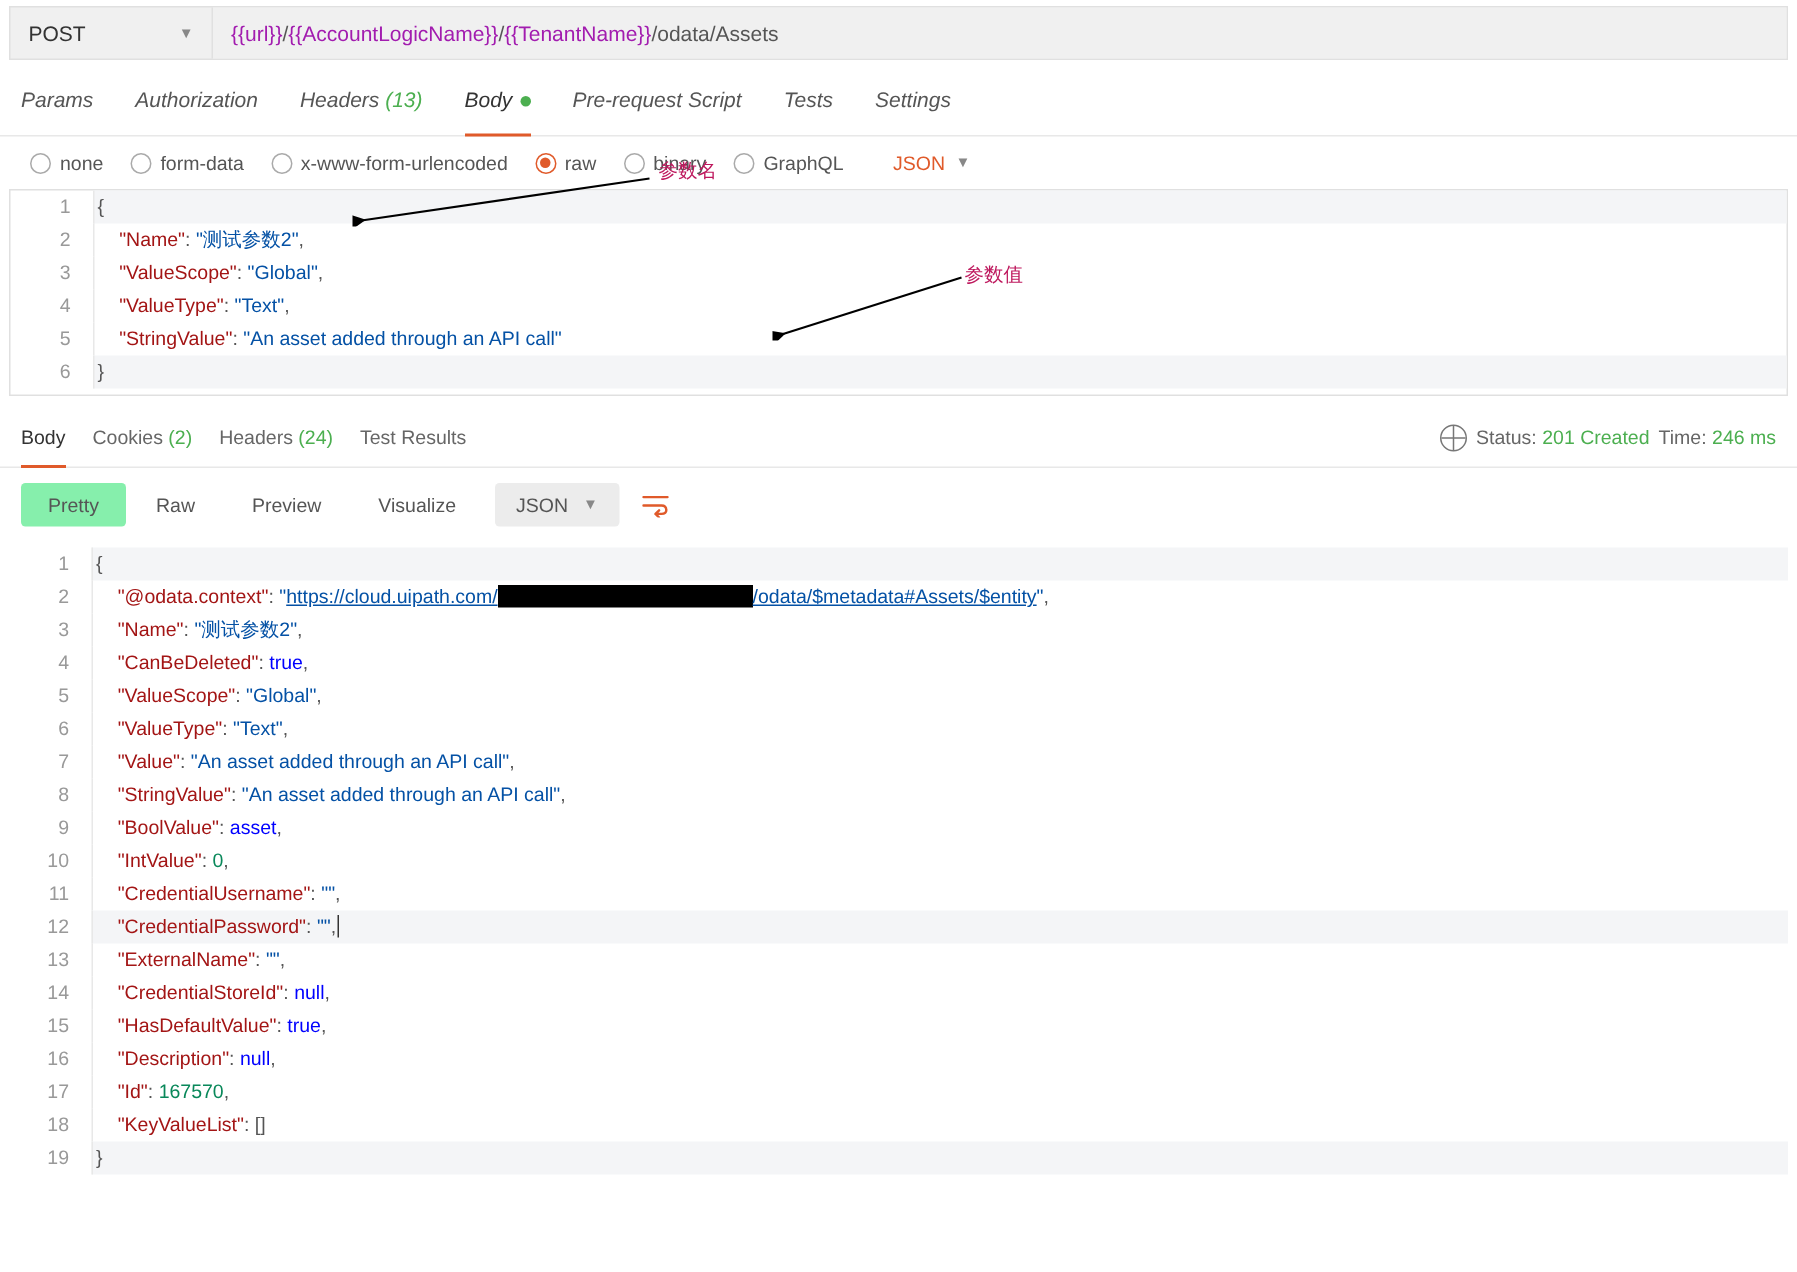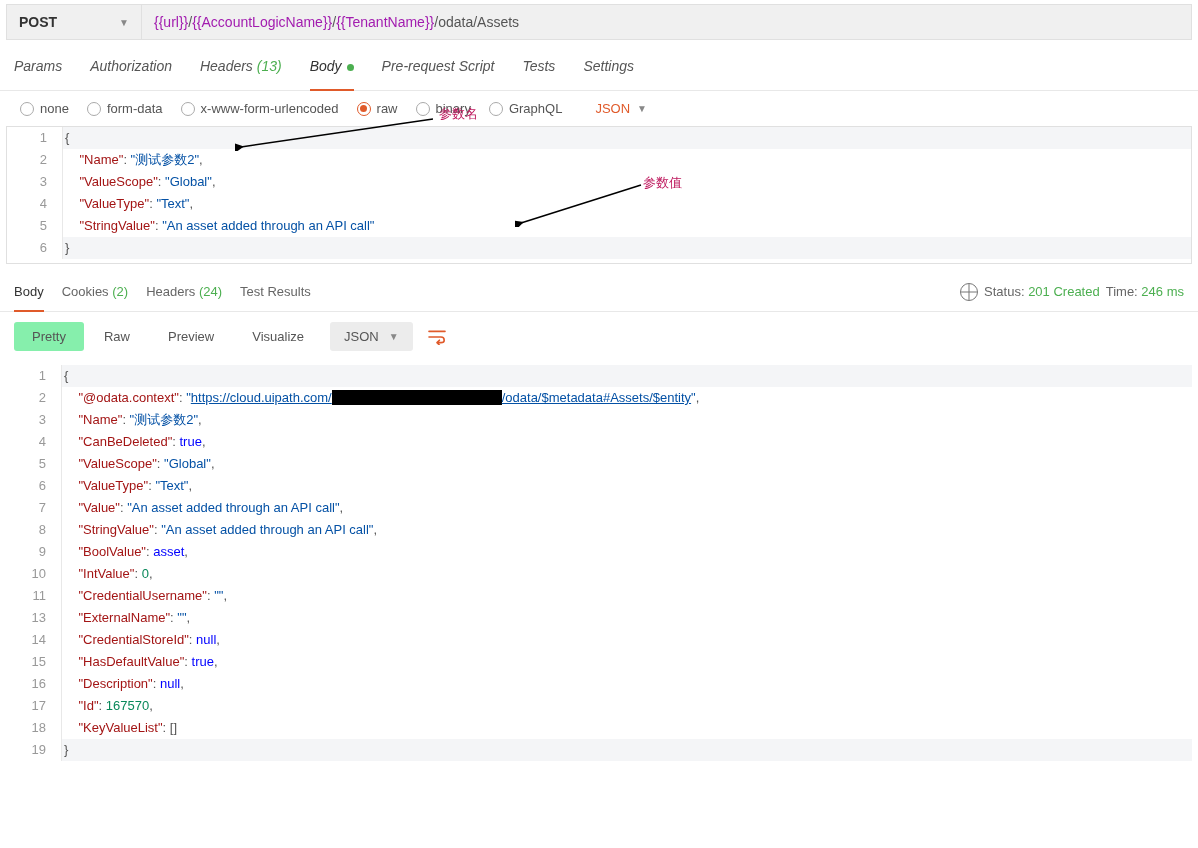--- a/index.html
+++ b/index.html
@@ -1,19 +1,19 @@
 <!DOCTYPE html>
 <html><head>
 <meta charset="utf-8">
 <style>
 * { box-sizing: border-box; margin: 0; padding: 0; font-family: -apple-system, BlinkMacSystemFont, "Segoe UI", sans-serif; }
 body { background: #fff; font-size: 13px; color: #333; width: 1198px; }
 
 .req-bar { display: flex; height: 36px; border: 1px solid #e0e0e0; background: #f0f0f0; margin: 4px 6px 10px 6px; }
-.method-sel { width: 135px; padding: 8px 12px; border-right: 1px solid #e0e0e0; display: flex; align-items: center; justify-content: space-between; font-size: 14px; font-weight: bold; }
+.method-sel { width: 135px; padding: 8px 12px; border-right: 1px solid #e0e0e0; display: flex; align-items: center; justify-content: space-between; font-size: 14px; }
 .chev { color: #888; font-size: 10px; }
 .url-box { flex: 1; padding: 8px 12px; font-size: 14px; background: #f0f0f0; display: flex; align-items: center; }
 .var { color: #a21caf; }
 .plain-url { color: #555; }
 
 .tabs { display: flex; gap: 28px; padding: 0 14px 8px 14px; border-bottom: 1px solid #e8e8e8; font-size: 14px; }
 .tab { padding: 8px 0; color: #555; position: relative; cursor: pointer; font-style: italic; }
 .tab.active { color: #333; font-weight: 500; }
 .tab.active::after { content: ""; position: absolute; left: 0; right: 0; bottom: -9px; height: 2px; background: #e05a2a; }
 .count { color: #4caf50; }
@@ -237,20 +237,24 @@
     </div>
   <div class="code-row">
       <div class="gutter">10</div>
       <div class="code-cell">    <span class="key">"IntValue"</span><span class="colon">: </span><span class="num">0</span><span class="colon">,</span></div>
     </div>
   <div class="code-row">
       <div class="gutter">11</div>
       <div class="code-cell">    <span class="key">"CredentialUsername"</span><span class="colon">: </span><span class="str">""</span><span class="colon">,</span></div>
     </div>
   <div class="code-row">
+      <div class="gutter">12</div>
+      <div class="code-cell hi">    <span class="key">"CredentialPassword"</span><span class="colon">: </span><span class="str">""</span><span class="colon">,</span><span class="cursor"></span></div>
+    </div>
+  <div class="code-row">
       <div class="gutter">13</div>
       <div class="code-cell">    <span class="key">"ExternalName"</span><span class="colon">: </span><span class="str">""</span><span class="colon">,</span></div>
     </div>
   <div class="code-row">
       <div class="gutter">14</div>
       <div class="code-cell">    <span class="key">"CredentialStoreId"</span><span class="colon">: </span><span class="null">null</span><span class="colon">,</span></div>
     </div>
   <div class="code-row">
       <div class="gutter">15</div>
       <div class="code-cell">    <span class="key">"HasDefaultValue"</span><span class="colon">: </span><span class="bool">true</span><span class="colon">,</span></div>

